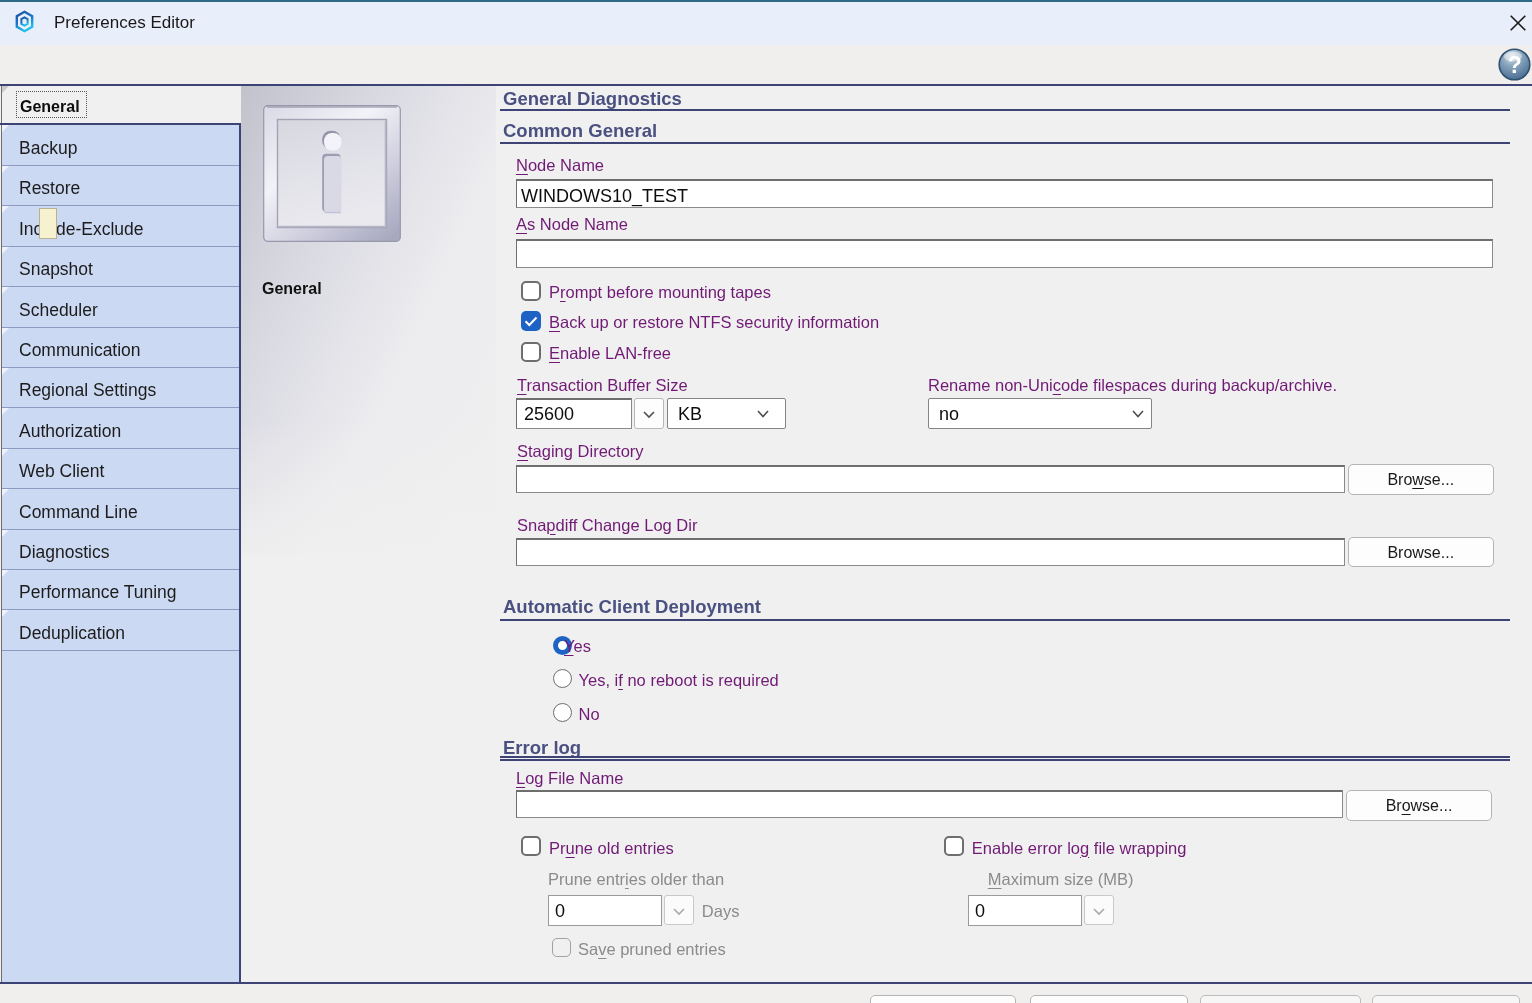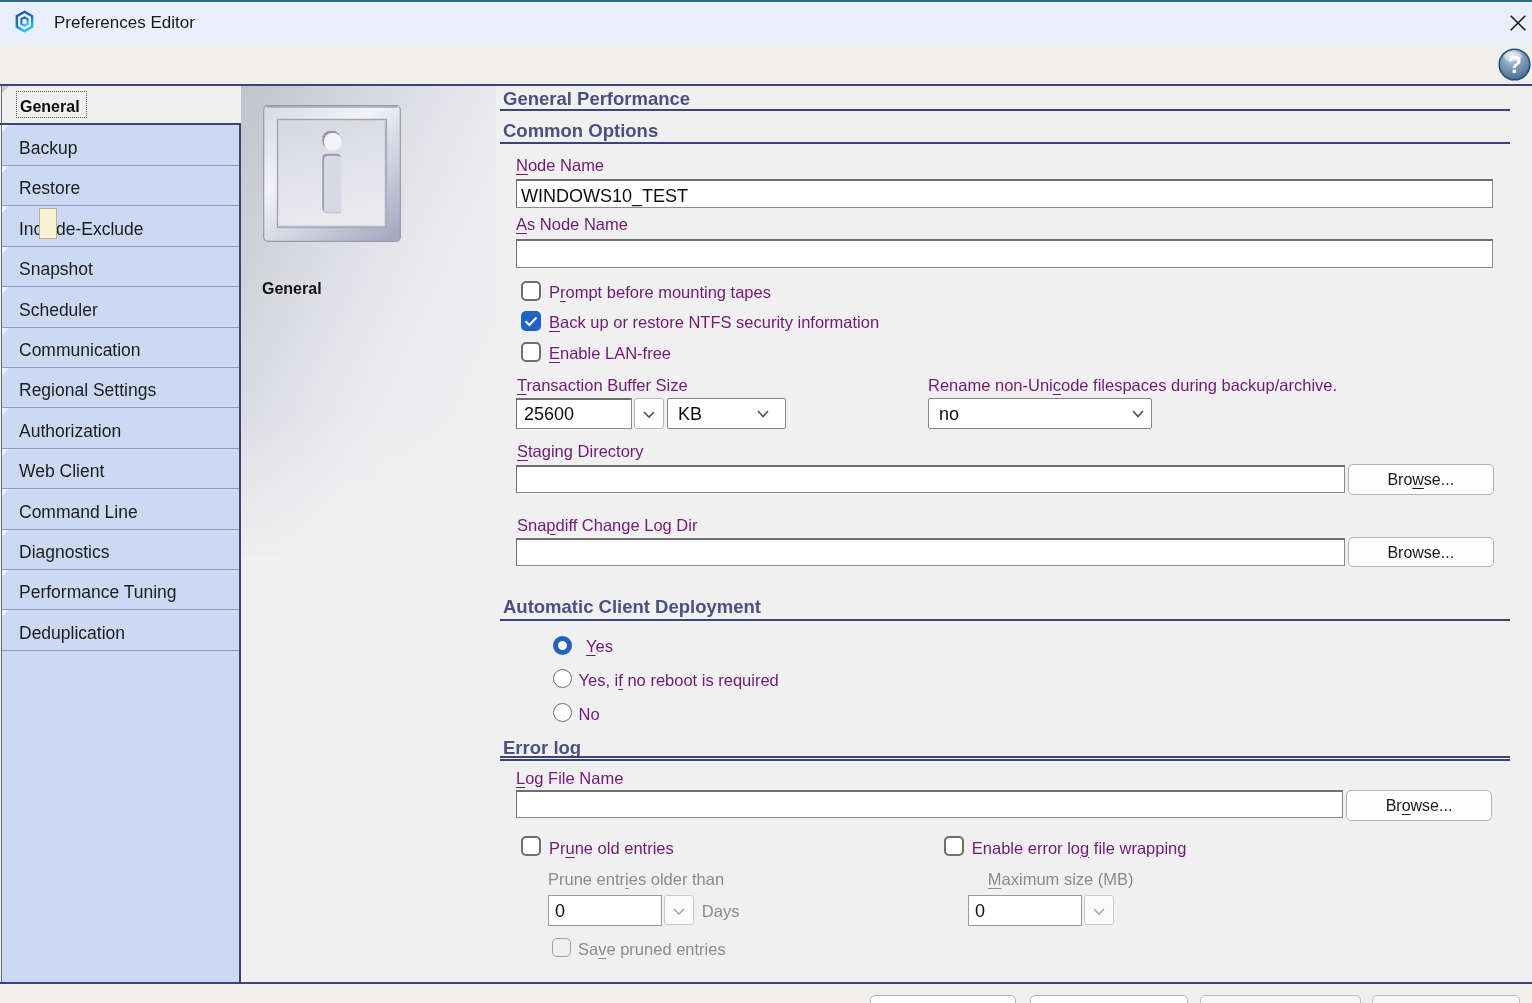--- a/index.html
+++ b/index.html
@@ -142,23 +142,23 @@
     <path d="M15.5 121.5 L122.5 121.5 L122.5 16" fill="none" stroke="#b6b6c8" stroke-width="1.6"></path>
 
     <rect x="59.2" y="25.8" width="18.5" height="18.5" rx="8.5" fill="#9393aa"></rect>
     <rect x="59.2" y="48.8" width="18.5" height="58" rx="4" fill="#9c9cb2"></rect>
     <rect x="61" y="28" width="17.5" height="17.5" rx="8" fill="#f3f3f9"></rect>
     <rect x="61" y="51" width="17.5" height="57" rx="4" fill="#d9d9e6"></rect>
     <path d="M61.5 107.5 L78 107.5" stroke="#c2c2d4" stroke-width="1.4"></path>
   </svg>
   <div class="abs" style="left:262px;top:278.8px;font-size:16px;font-weight:bold;color:#111;line-height:19px;">General</div>
 
-  <div class="h1" style="left:503px;top:87.5px;">General Performance</div>
+  <div class="h1" style="left:503px;top:87.5px;">General Diagnostics</div>
   <div class="rule" style="left:500px;top:109.3px;width:1010px;"></div>
-  <div class="h1" style="left:503px;top:119.7px;">Common Options</div>
+  <div class="h1" style="left:503px;top:119.7px;">Common General</div>
   <div class="rule" style="left:500px;top:142.3px;width:1010px;"></div>
 
   <div class="lbl" style="left:516px;top:155px;"><span class="u">N</span>ode Name</div>
   <div class="inp" style="left:516px;top:179px;width:977px;height:28.5px;"></div>
   <div class="inptxt" style="left:521px;top:185.5px;">WINDOWS10_TEST</div>
   <div class="lbl" style="left:516px;top:214px;"><span class="u">A</span>s Node Name</div>
   <div class="inp" style="left:516px;top:239px;width:977px;height:28.5px;"></div>
 
   <div class="cb" style="left:520.5px;top:280.5px;"></div>
   <div class="lbl" style="left:549px;top:281.5px;">P<span class="u">r</span>ompt before mounting tapes</div>
@@ -197,21 +197,21 @@
   <div class="btn" style="left:1348px;top:464.2px;width:145.5px;height:30.7px;line-height:29px;">Bro<span class="u">w</span>se...</div>
 
   <div class="lbl" style="left:517px;top:514.5px;">Sna<span class="u">p</span>diff Change Log Dir</div>
   <div class="inp" style="left:516px;top:537.5px;width:829px;height:28.5px;"></div>
   <div class="btn" style="left:1348px;top:536.8px;width:145.5px;height:30.7px;line-height:29px;">Browse...</div>
 
   <div class="h1" style="left:503px;top:595.8px;">Automatic Client Deployment</div>
   <div class="rule" style="left:500px;top:619.4px;width:1010px;"></div>
 
   <div class="abs" style="left:552.5px;top:635.5px;width:19px;height:19px;border-radius:50%;background:#fff;border:5.5px solid #1e62c4;box-sizing:border-box;"></div>
-  <div class="lbl" style="left:586px;top:636.3px;"><span class="u">Y</span>es</div>
+  <div class="lbl" style="left:564px;top:636.3px;"><span class="u">Y</span>es</div>
   <div class="abs" style="left:552.5px;top:669.3px;width:19px;height:19px;border-radius:50%;background:#fff;border:1.6px solid #6e6e6e;box-sizing:border-box;"></div>
   <div class="lbl" style="left:578.5px;top:670.3px;">Yes, i<span class="u">f</span> no reboot is required</div>
   <div class="abs" style="left:552.5px;top:702.8px;width:19px;height:19px;border-radius:50%;background:#fff;border:1.6px solid #6e6e6e;box-sizing:border-box;"></div>
   <div class="lbl" style="left:578.5px;top:703.7px;">No</div>
 
   <div class="h1" style="left:503px;top:736.8px;">Error log</div>
   <div class="rule" style="left:500px;top:755.8px;width:1010px;"></div>
   <div class="abs" style="left:500px;top:759.4px;width:1010px;height:1.5px;background:#3d4374;"></div>
 
   <div class="lbl" style="left:516px;top:768px;"><span class="u">L</span>og File Name</div>

